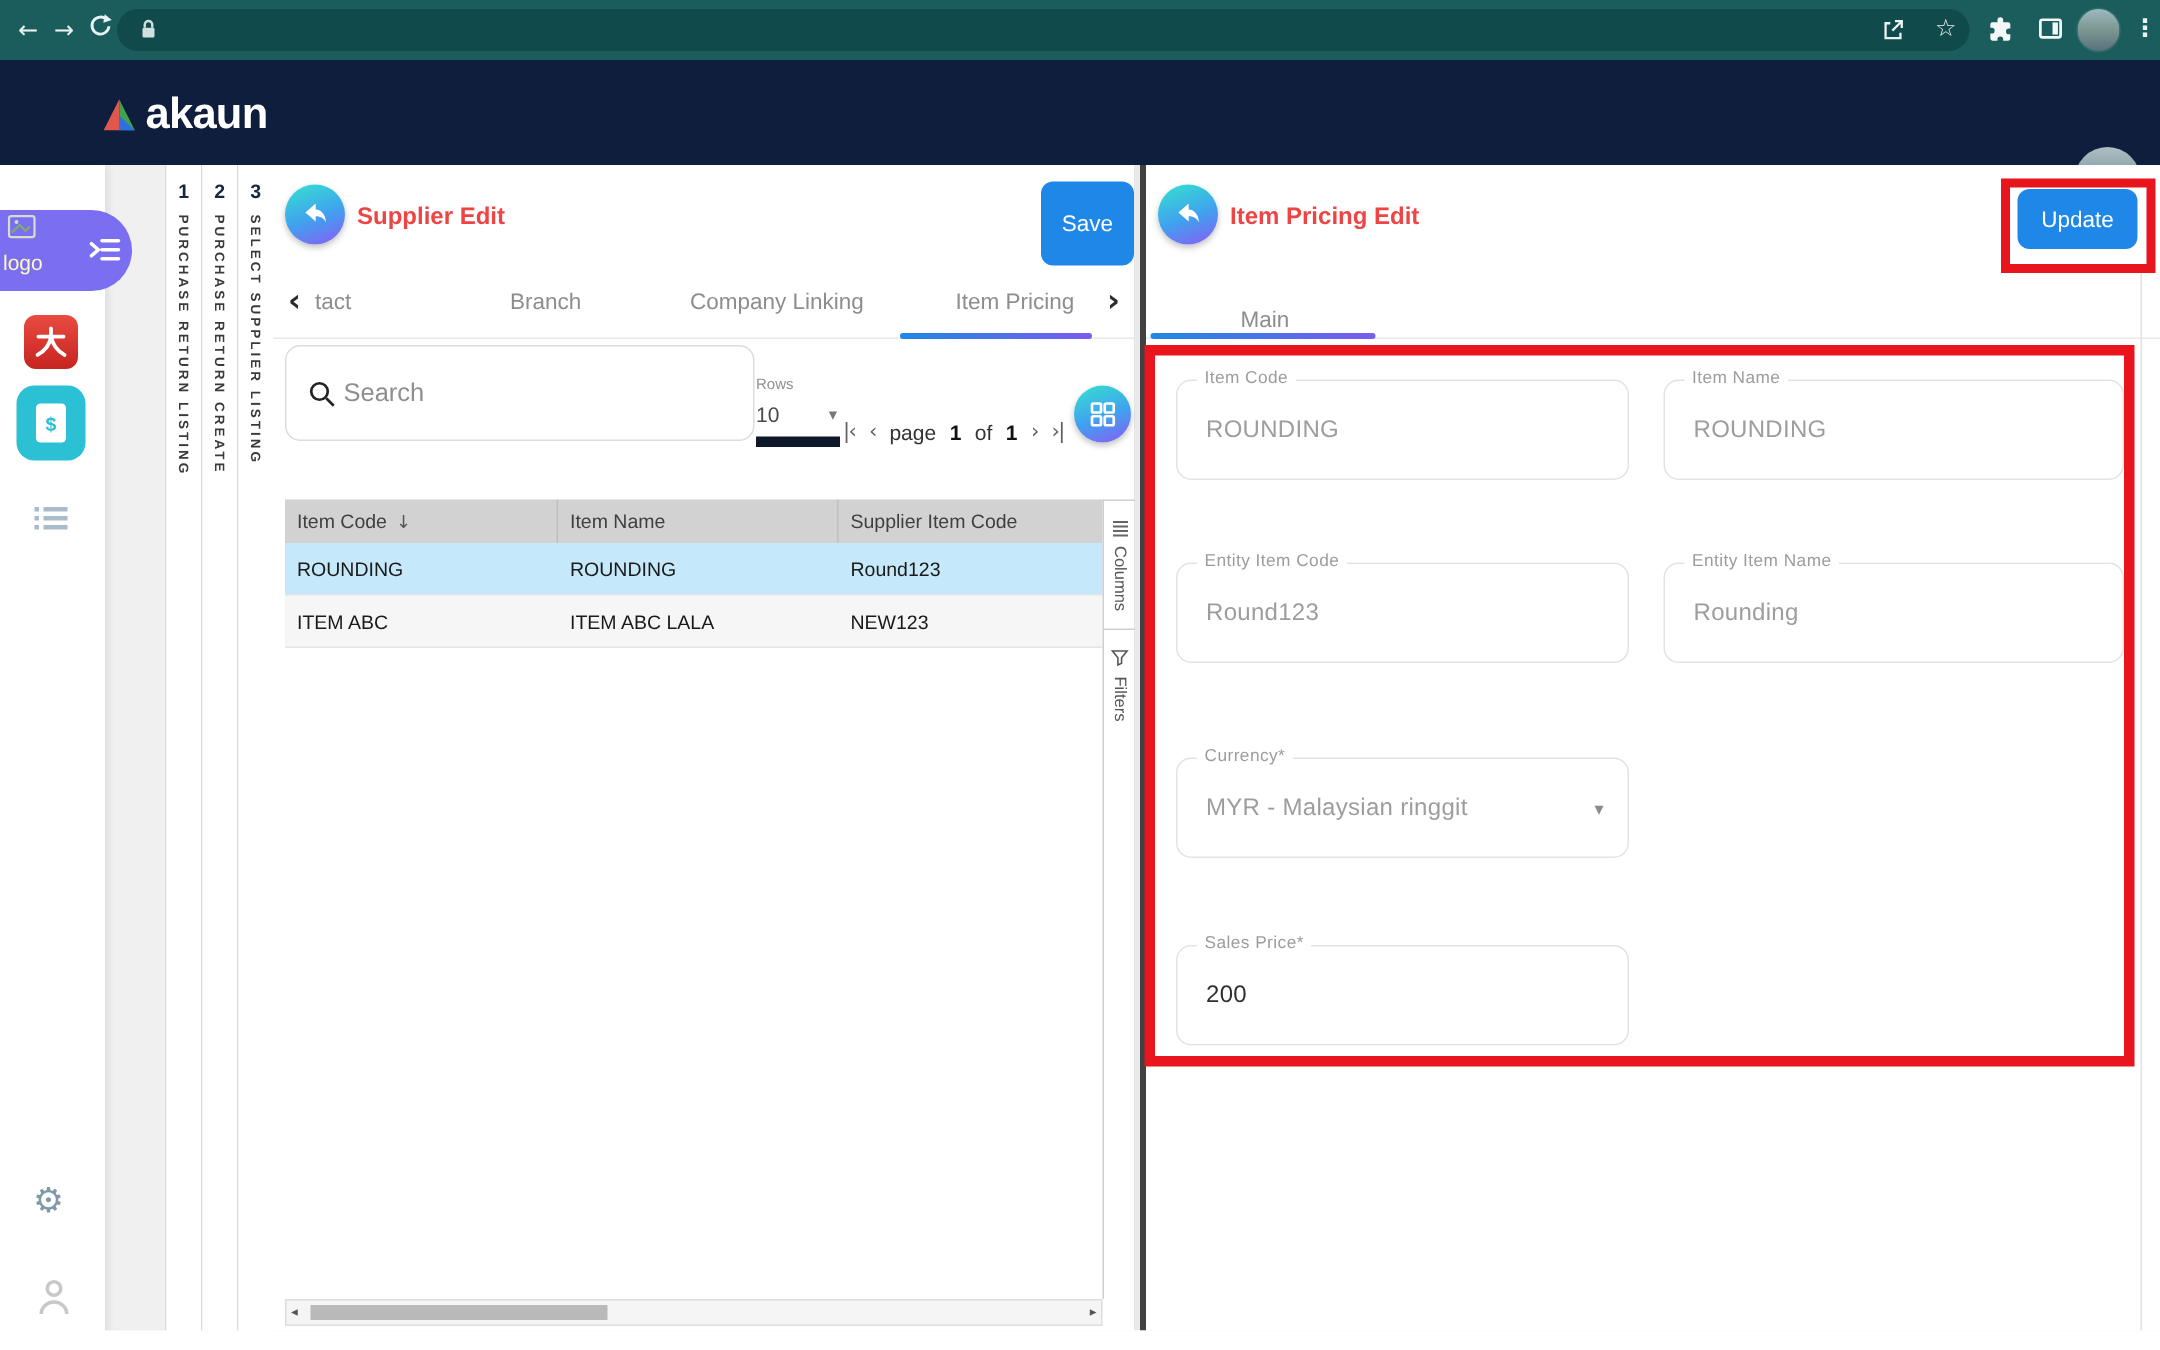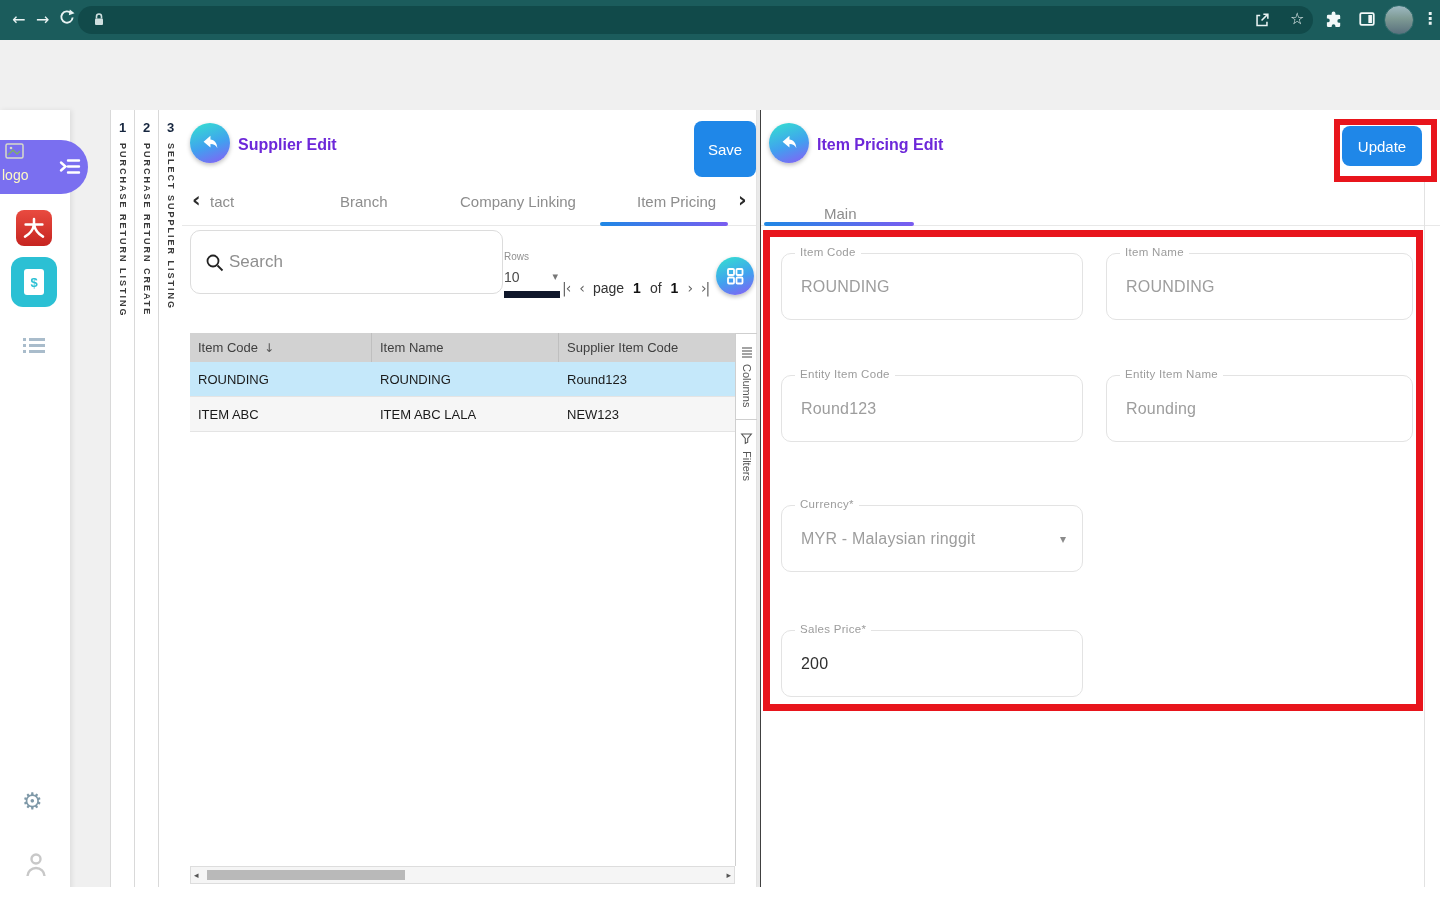--- a/index.html
+++ b/index.html
@@ -49,26 +49,26 @@
 
   
   .steps { position:absolute; left:110px; top:110px; width:73px; height:777px; display:flex; border-left:1px solid #d9d9d9; background:#fff; }
   .step { width:24px; border-right:1px solid #d9d9d9; display:flex; flex-direction:column; align-items:center; cursor:pointer; background:#fff; }
   .step-num { margin-top:10px; font-size:13px; font-weight:700; color:#16263f; }
   .step-label { margin-top:8px; writing-mode:vertical-rl; font-size:9px; letter-spacing:2px; color:#3a3a3a; font-weight:600; white-space:nowrap; }
 
   
   .card { position:absolute; top:110px; background:#ffffff; }
   .supplier-card { left:182px; width:575px; height:777px; border-right:1px solid #e3e3e3; }
-  .pricing-card { left:760px; width:680px; height:777px; border-left:1px solid #404040; }
+  .pricing-card { left:760px; width:680px; height:777px; border-left:4px solid #404040; }
 
   .back-btn { position:absolute; left:8px; top:13px; width:40px; height:40px; border-radius:50%;
               background:linear-gradient(160deg,#35dcd2 5%,#41a0ef 55%,#8a5cf5 100%);
               display:flex; align-items:center; justify-content:center; cursor:pointer; box-shadow:0 2px 4px rgba(0,0,0,.25); }
-  .panel-title { position:absolute; left:56px; top:26px; font-size:16px; font-weight:600; color:#6d28d9; }
+  .panel-title { position:absolute; left:56px; top:26px; font-size:16px; font-weight:600; color:#ef4444; }
   .btn-blue { position:absolute; background:#1f87e8; color:#ffffff; border:none; border-radius:8px;
               font-size:15px; font-weight:500; font-family:"Liberation Sans",sans-serif; cursor:pointer; }
   .save-btn { left:512px; top:11px; width:62px; height:56px; }
   .update-btn { left:581px; top:16px; width:80px; height:40px; }
 
   .tabs-row { position:absolute; left:0; top:70px; width:100%; height:46px; border-bottom:1px solid #e8e8e8; }
   .tab { position:absolute; top:13px; font-size:15px; color:#8d8d8d; cursor:pointer; white-space:nowrap; }
   .tab-chev { position:absolute; top:8px; font-size:21px; font-weight:700; color:#2b2b2b; cursor:pointer; }
   .underline { position:absolute; bottom:-1px; height:4px; border-radius:2px;
                background:linear-gradient(90deg,#1e88e5,#7a5cf0); }
@@ -169,20 +169,31 @@
     <span class="b-panel">
       <svg width="18" height="18" viewBox="0 0 20 20">
           <rect x="2.5" y="3.5" width="15" height="13" rx="1.5" stroke="#f2f8f8" stroke-width="2" fill="none"></rect>
           <rect x="11.5" y="5.5" width="4" height="9" fill="#f2f8f8"></rect>
         </svg>
     </span>
     <span class="b-avatar"></span>
     <span class="b-dots ico">⋮</span>
   </div>
 
+  <div class="app-header">
+    <div class="brand">
+      <svg width="27" height="25" viewBox="0 0 26 24">
+        <polygon points="13,2 3,22 13,22" fill="#e2574c"></polygon>
+        <polygon points="13,2 23,22 13,22" fill="#3fa34d"></polygon>
+        <polygon points="13,12.5 23,22 13,22" fill="#2f6fe0"></polygon>
+      </svg>
+      <span class="brand-text">akaun</span>
+    </div>
+    <div class="hdr-avatar"></div>
+  </div>
 
   <div class="rail">
     <div class="logo-pill">
       <span class="logo-broken">
         <svg width="22" height="19" viewBox="0 0 22 19">
             <rect x="1" y="1" width="17" height="14" rx="1.5" stroke="#d7dbc9" stroke-width="1.5" fill="none"></rect>
             <polyline points="3,12 8,7 12,11 15,8" stroke="#7fae6a" stroke-width="1.5" fill="none"></polyline>
             <circle cx="6" cy="5" r="1.3" fill="#d7dbc9"></circle>
           </svg>
       </span>

